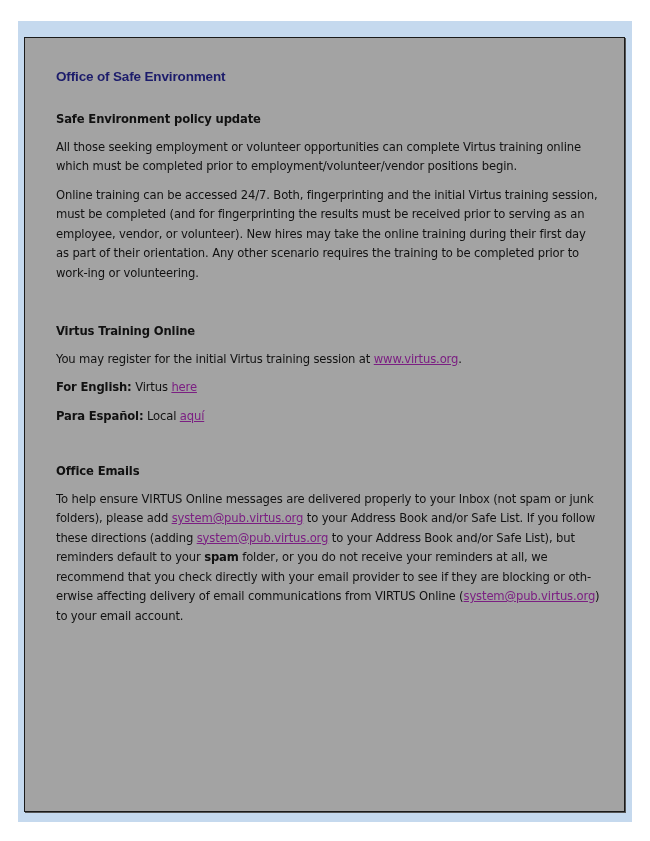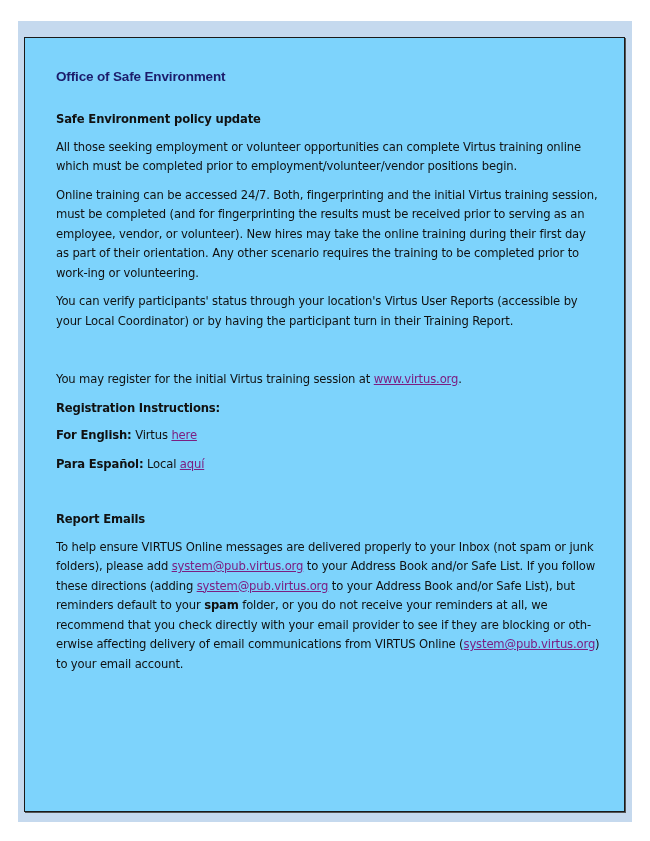--- a/index.html
+++ b/index.html
@@ -21,21 +21,21 @@
       width: 614px;
       height: 801px;
       background: #c5d9ee;
     }
     .page {
       position: absolute;
       left: 24px;
       top: 37px;
       width: 599px;
       height: 773px;
-      background: #7dd3fc;
+      background: #a3a3a3;
       border: 1px solid #1a1a1a;
       box-shadow: 1px 1px 0 #555;
     }
     .content {
       position: absolute;
       left: 31px;
       top: 30px;
       width: 545px;
       color: #111;
       font-size: 11.6px;
@@ -72,33 +72,32 @@
 <div class="frame"></div>
 <div class="page">
   <div class="content">
 
     <div class="title">Office of Safe Environment</div>
 
     <section>
       <div class="heading">Safe Environment policy update</div>
       <p>All those seeking employment or volunteer opportunities can complete Virtus training online which must be completed prior to employment/volunteer/vendor positions begin.</p>
       <p>Online training can be accessed 24/7. Both, fingerprinting and the initial Virtus training session, must be completed (and for fingerprinting the results must be received prior to serving as an employee, vendor, or volunteer). New hires may take the online training during their first day as part of their orientation. Any other scenario requires the training to be completed prior to work-ing or volunteering.</p>
-      <p>You can verify participants' status through your location's Virtus User Reports (accessible by your Local Coordinator) or by having the participant turn in their Training Report.</p>
     </section>
 
     <div class="gap-large"></div>
 
     <section>
+      <div class="heading">Virtus Training Online</div>
       <p><span>You may register for the initial Virtus training session at </span><a>www.virtus.org</a><span>.</span></p>
-      <p class="heading">Registration Instructions:</p>
       <p><b>For English:</b><span> Virtus </span><a>here</a></p>
       <p><b>Para Español:</b><span> Local </span><a>aquí</a></p>
     </section>
 
     <div class="gap-med"></div>
 
     <section>
-      <div class="heading">Report Emails</div>
+      <div class="heading">Office Emails</div>
       <p><span>To help ensure VIRTUS Online messages are delivered properly to your Inbox (not spam or junk folders), please add </span><a>system@pub.virtus.org</a><span> to your Address Book and/or Safe List. If you follow these directions (adding </span><a>system@pub.virtus.org</a><span> to your Address Book and/or Safe List), but reminders default to your </span><b>spam</b><span> folder, or you do not receive your reminders at all, we recommend that you check directly with your email provider to see if they are blocking or oth-erwise affecting delivery of email communications from VIRTUS Online (</span><a>system@pub.virtus.org</a><span>) to your email account.</span></p>
     </section>
 
   </div>
 </div>
 
 </body></html>

